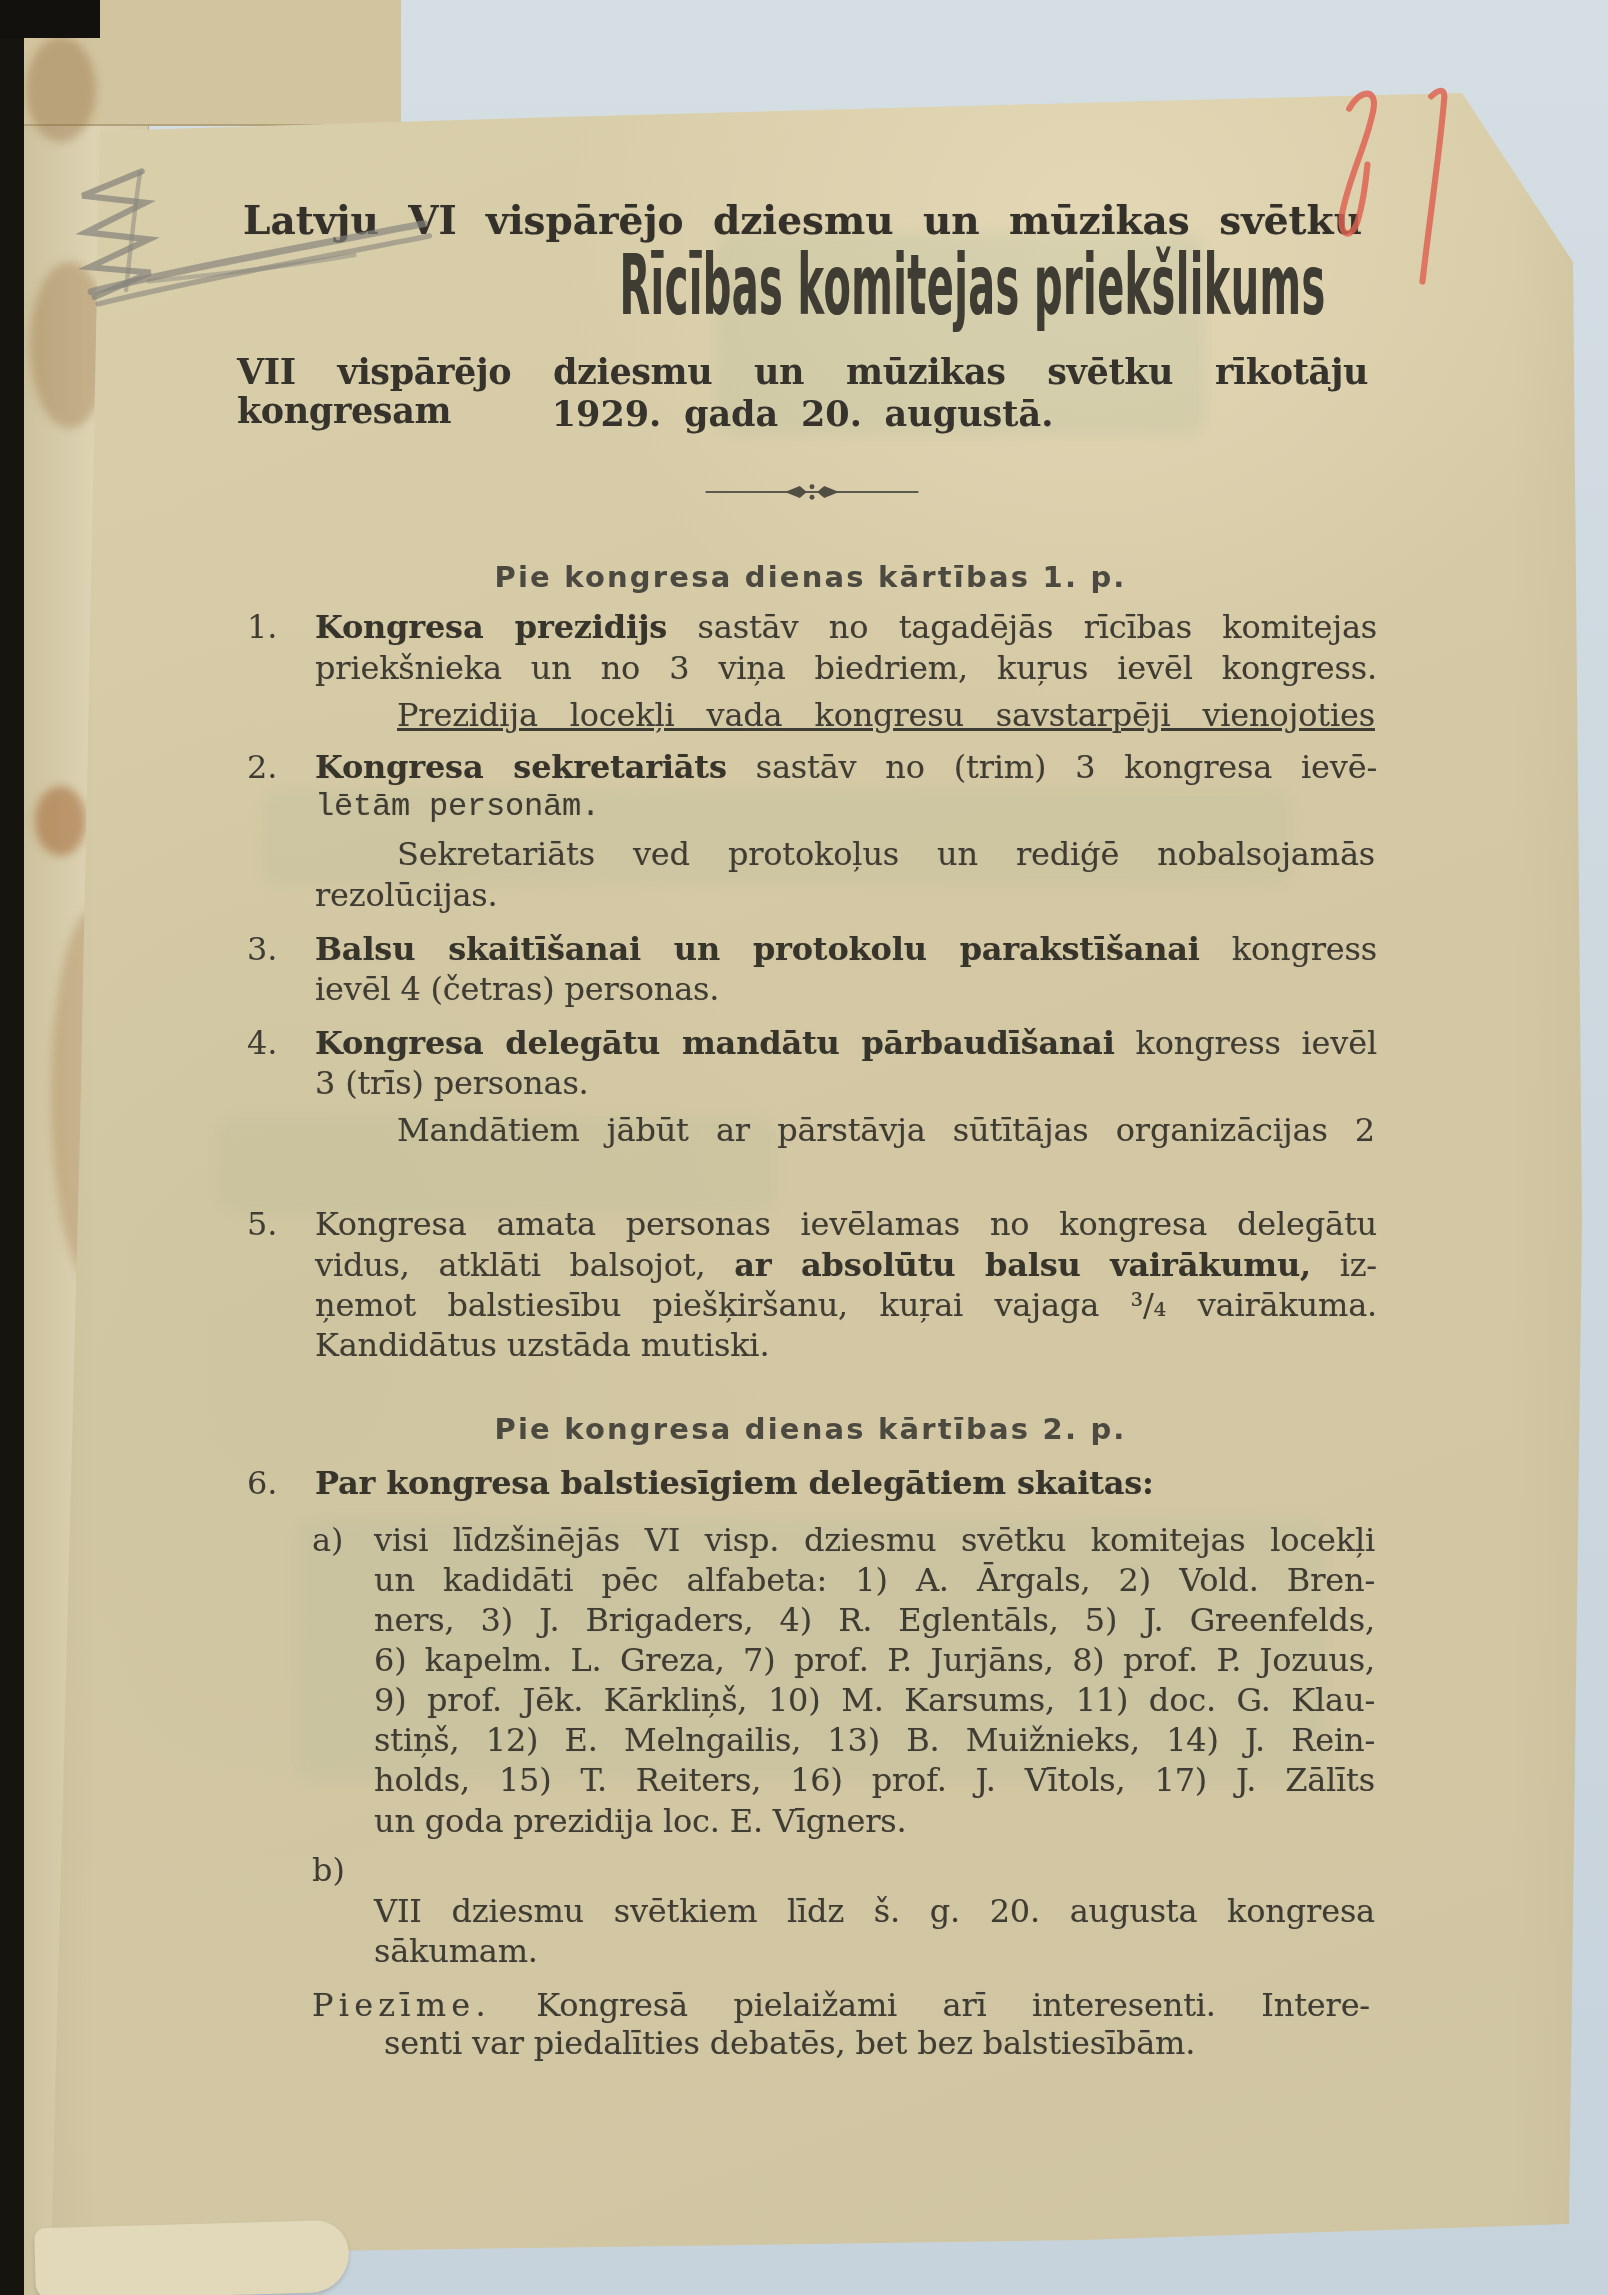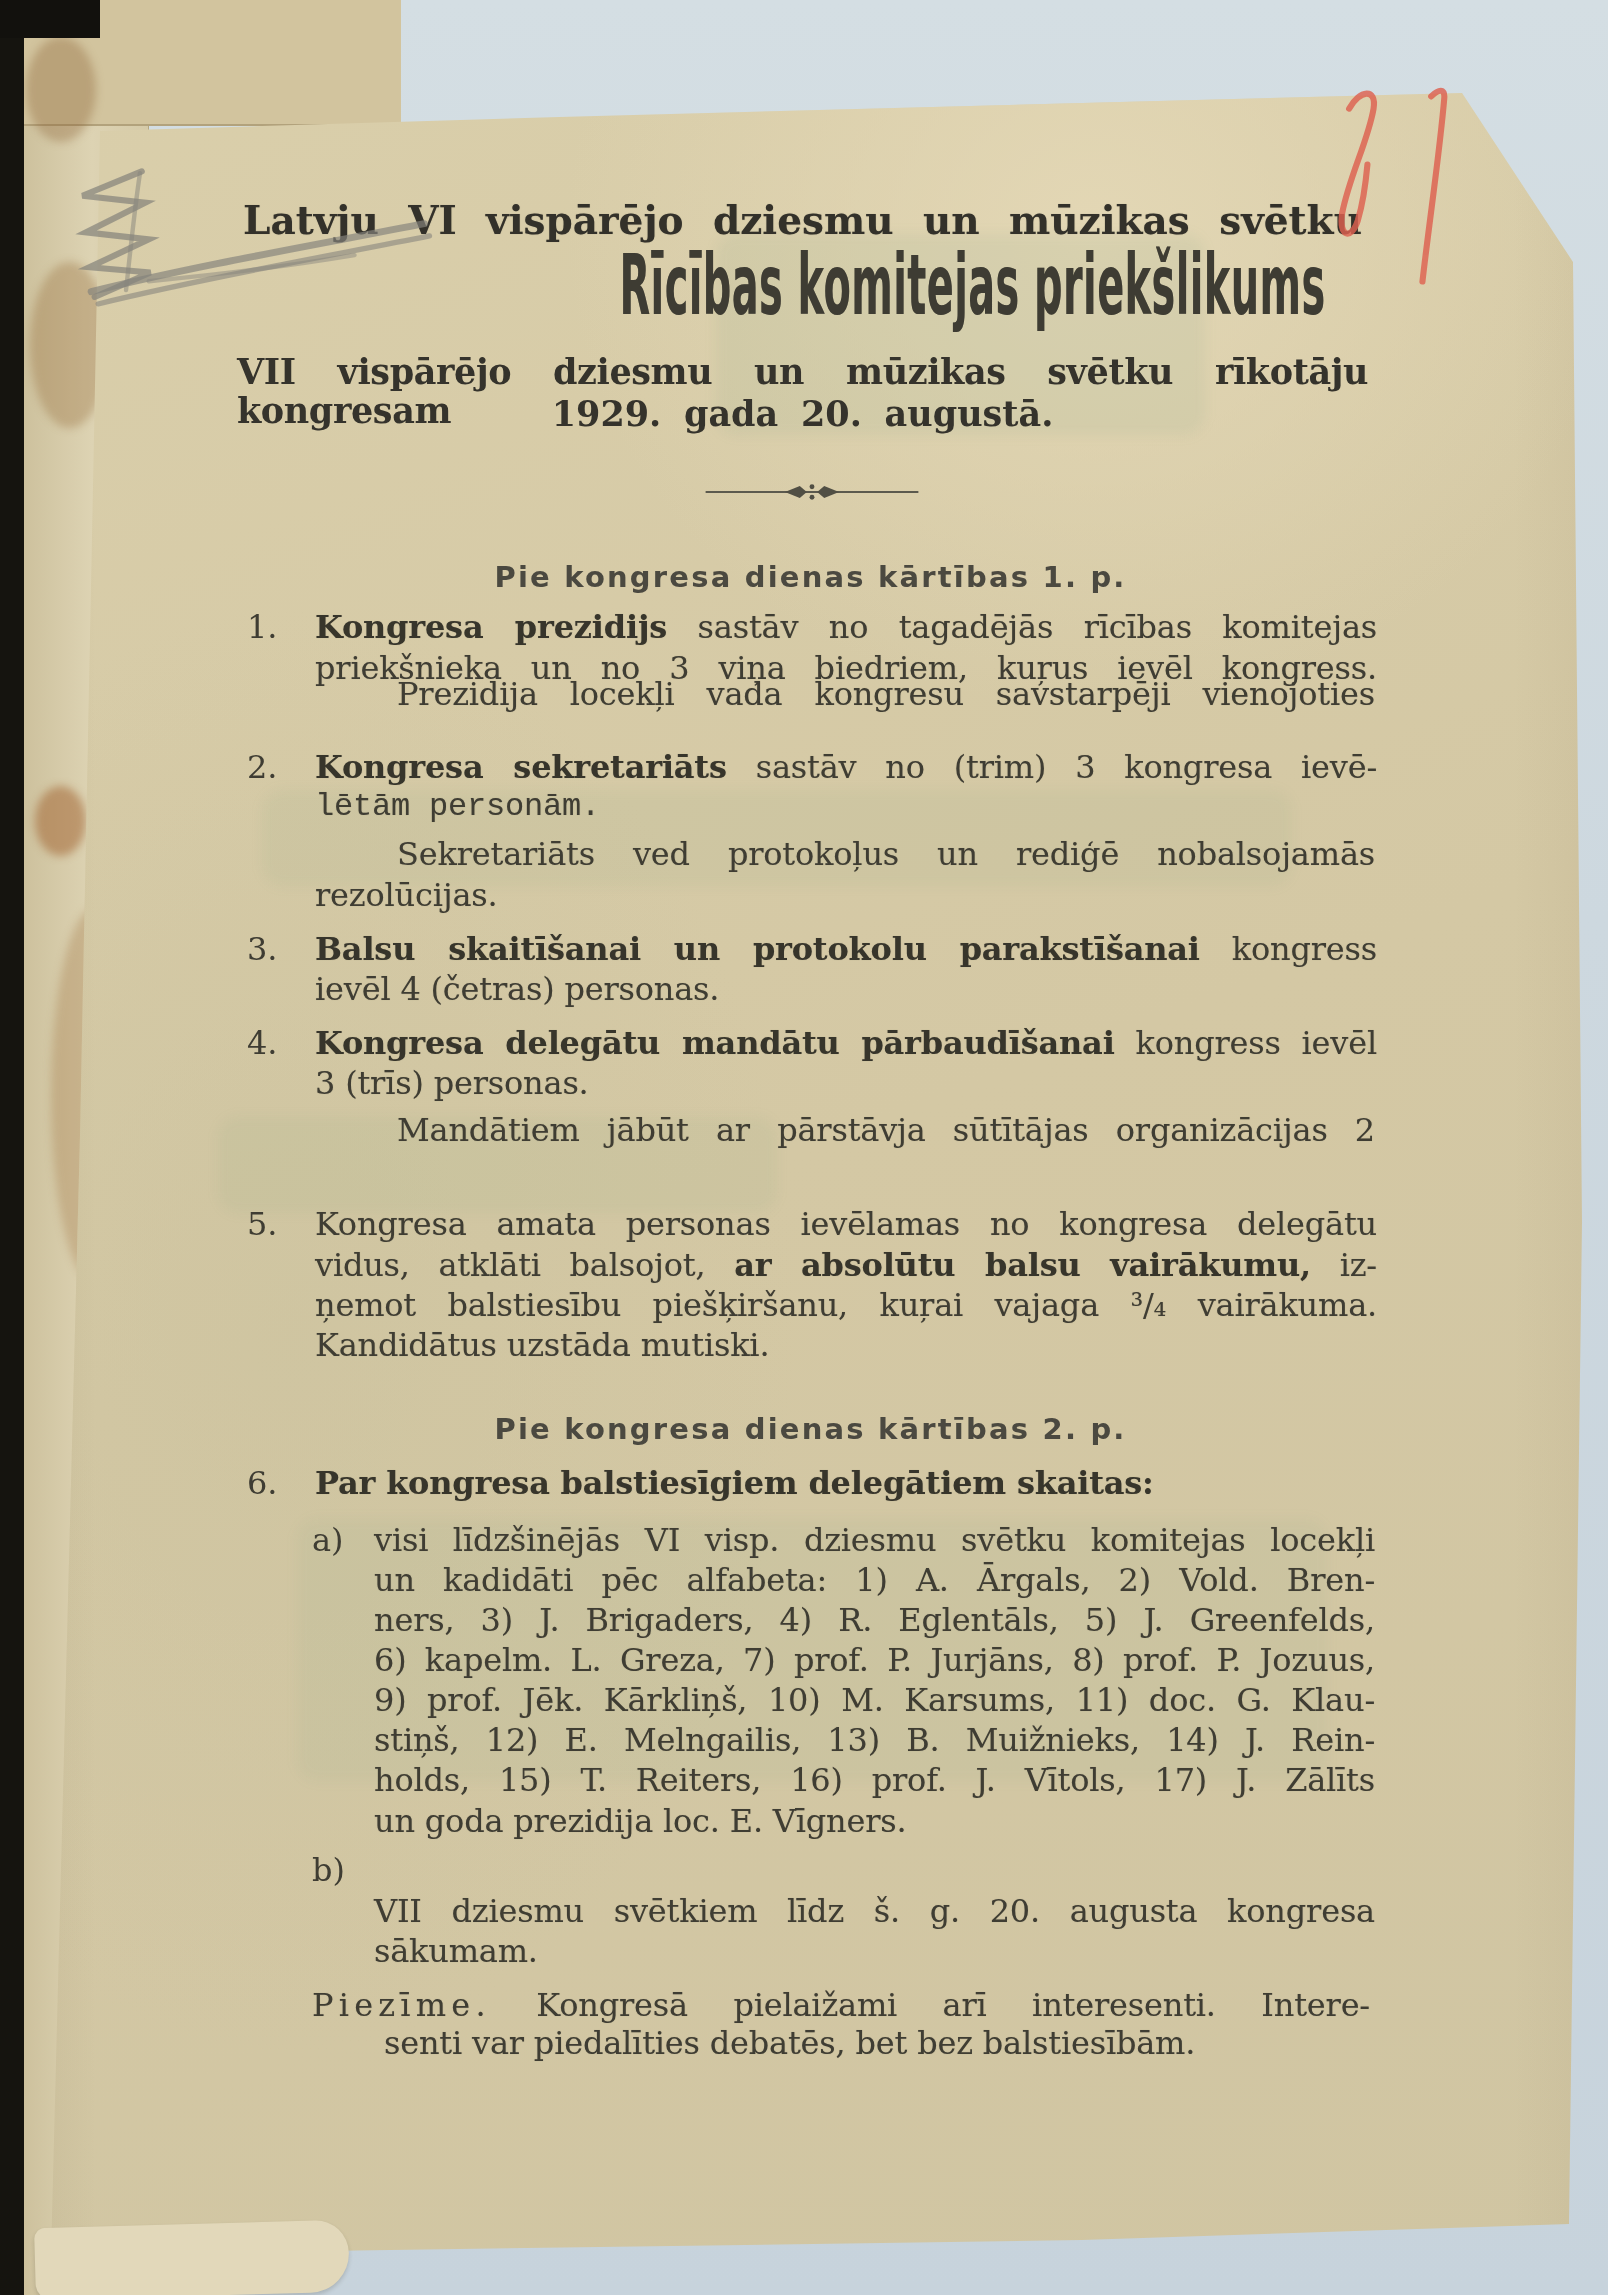--- a/index.html
+++ b/index.html
@@ -100,21 +100,21 @@
       <polygon points="156,16 139,9 131,16 139,23" fill="#514f44"></polygon>
       <circle cx="125" cy="10" r="2.8" fill="#514f44"></circle>
       <circle cx="125" cy="22" r="2.8" fill="#514f44"></circle>
     </svg>
 
     <div class="sheading" style="top:560px;text-align:center;">Pie kongresa dienas kārtības 1. p.</div>
 
     <div class="num" style="top:607px;">1.</div>
     <div class="ln itxt j" style="top:607px;"><span class="b">Kongresa prezidijs</span><span> sastāv no tagadējās rīcības komitejas</span></div>
     <div class="ln itxt j" style="top:648px;">priekšnieka un no 3 viņa biedriem, kuŗus ievēl kongress.</div>
-    <div class="ln ind j" style="top:674px;">Prezidija locekļi vada kongresu savstarpēji vienojoties</div>
+    <div class="ln ind j" style="top:695px;text-decoration:underline;">Prezidija locekļi vada kongresu savstarpēji vienojoties</div>
 
     <div class="num" style="top:747px;">2.</div>
     <div class="ln itxt j" style="top:747px;"><span class="b">Kongresa sekretariāts</span><span> sastāv no (trim) 3 kongresa ievē-</span></div>
     <div class="ln itxt" style="top:787px;font-family:Liberation Mono, monospace;">lētām personām.</div>
     <div class="ln ind j" style="top:834px;">Sekretariāts ved protokoļus un rediģē nobalsojamās</div>
     <div class="ln itxt" style="top:875px;">rezolūcijas.</div>
 
     <div class="num" style="top:929px;">3.</div>
     <div class="ln itxt j" style="top:929px;"><span class="b">Balsu skaitīšanai un protokolu parakstīšanai</span><span> kongress</span></div>
     <div class="ln itxt" style="top:969px;">ievēl 4 (četras) personas.</div>

